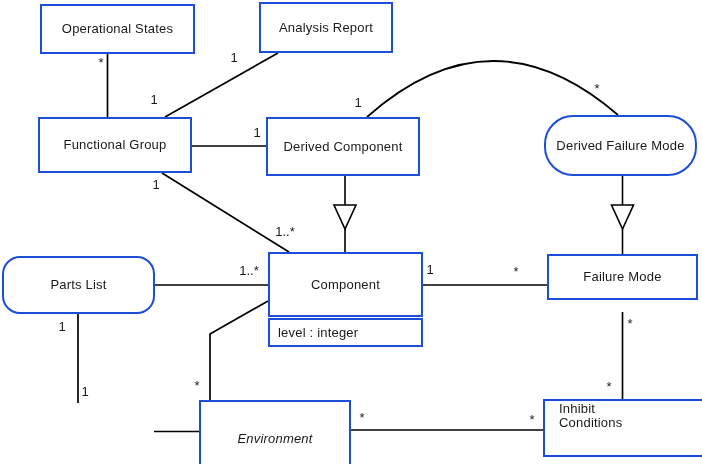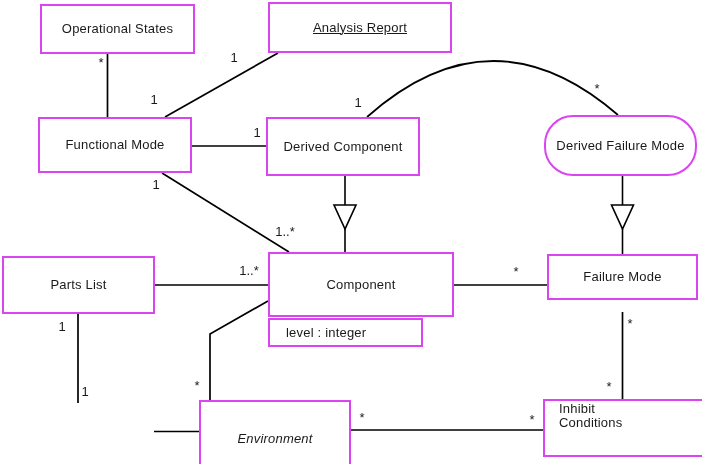--- a/index.html
+++ b/index.html
@@ -6,21 +6,21 @@
   .canvas{
     position:relative;width:702px;height:464px;background:#ffffff;overflow:hidden;
     font-family:"Liberation Sans",sans-serif;
   }
   #edge-layer{position:absolute;left:0;top:0;width:702px;height:464px;}
   .edge{fill:none;stroke:#000000;stroke-width:1.7;}
   .gen-line{fill:none;stroke:#000000;stroke-width:1.6;}
   .tri{fill:#ffffff;stroke:#000000;stroke-width:1.6;}
   .mult{font:13px "Liberation Sans",sans-serif;fill:#1a1a1a;text-anchor:middle;}
   .node{
-    position:absolute;box-sizing:border-box;background:#ffffff;border:2px solid #d946ef;
+    position:absolute;box-sizing:border-box;background:#ffffff;border:2px solid #1d4ed8;
     display:flex;align-items:center;justify-content:center;text-align:center;
     font-size:13px;line-height:14px;color:#1a1a1a;letter-spacing:0.2px;
   }
   .two-line span{display:block;}
 </style>
 </head>
 <body>
 
 <div class="canvas">
   <svg id="edge-layer" width="702" height="464" viewBox="0 0 702 464">
@@ -59,39 +59,39 @@
       <polygon points="334,205 356,205 345,229" class="tri"></polygon>
       <polyline points="345,229 345,252" class="gen-line"></polyline>
       <polyline points="622.5,176 622.5,205" class="gen-line"></polyline>
       <polygon points="611.5,205 633.5,205 622.5,229" class="tri"></polygon>
       <polyline points="622.5,229 622.5,254" class="gen-line"></polyline>
     </svg>
 
   <div class="node" style="left: 40px; top: 4px; width: 155px; height: 50px;">
     <span>Operational States</span>
   </div>
-  <div class="node" style="left: 268px; top: 2px; width: 184px; height: 51px; text-decoration: underline;">
+  <div class="node" style="left: 259px; top: 2px; width: 134px; height: 51px;">
     <span>Analysis Report</span>
   </div>
   <div class="node" style="left: 38px; top: 117px; width: 154px; height: 56px;">
-    <span>Functional Mode</span>
+    <span>Functional Group</span>
   </div>
   <div class="node" style="left: 266px; top: 117px; width: 154px; height: 59px;">
     <span>Derived Component</span>
   </div>
   <div class="node" style="left: 544px; top: 115px; width: 153px; height: 61px; border-radius: 29px;">
     <span>Derived Failure Mode</span>
   </div>
-  <div class="node" style="left: 2px; top: 256px; width: 153px; height: 58px;">
+  <div class="node" style="left: 2px; top: 256px; width: 153px; height: 58px; border-radius: 18px;">
     <span>Parts List</span>
   </div>
-  <div class="node" style="left: 268px; top: 252px; width: 186px; height: 65px;">
+  <div class="node" style="left: 268px; top: 252px; width: 155px; height: 65px;">
     <span>Component</span>
   </div>
-  <div class="node" style="left: 268px; top: 318px; width: 155px; height: 29px; justify-content: flex-start; text-align: left; padding-left: 16px;">
+  <div class="node" style="left: 268px; top: 318px; width: 155px; height: 29px; justify-content: flex-start; text-align: left; padding-left: 8px;">
     <span>level : integer</span>
   </div>
   <div class="node" style="left: 547px; top: 254px; width: 151px; height: 46px;">
     <span>Failure Mode</span>
   </div>
   <div class="node" style="left: 199px; top: 400px; width: 152px; height: 77px; font-style: italic;">
     <span>Environment</span>
   </div>
   <div class="node" style="left: 543px; top: 399px; width: 170px; height: 58px; justify-content: flex-start; text-align: left; padding-left: 14px; align-items: flex-start; padding-top: 1px;">
     <span class="two-line">

